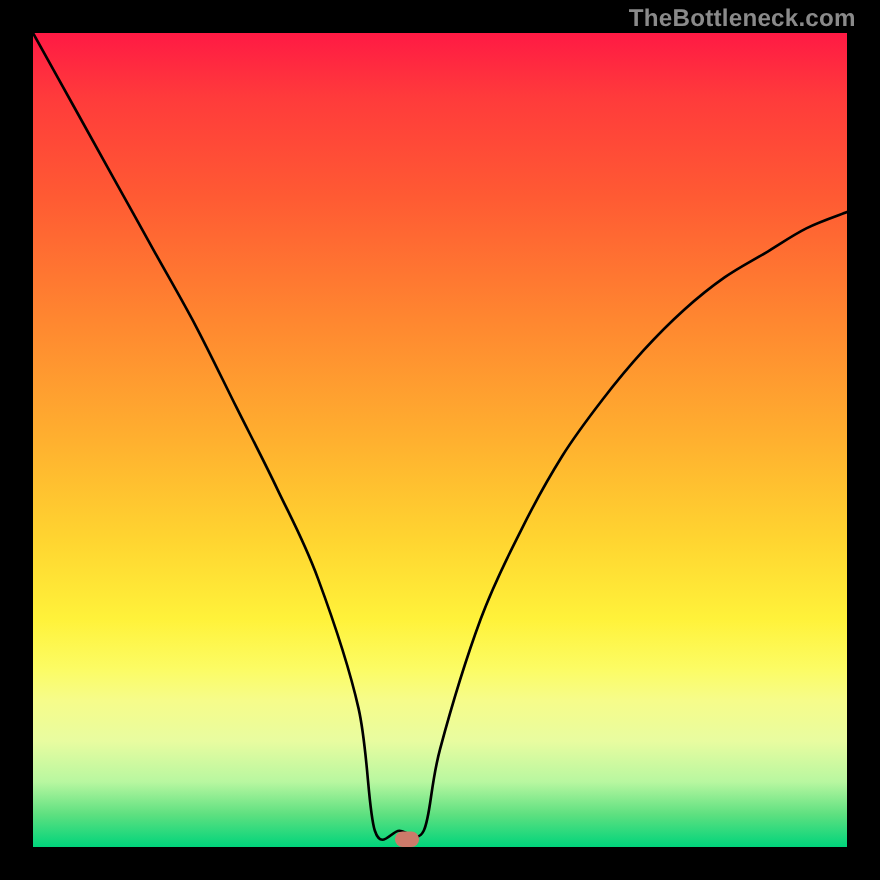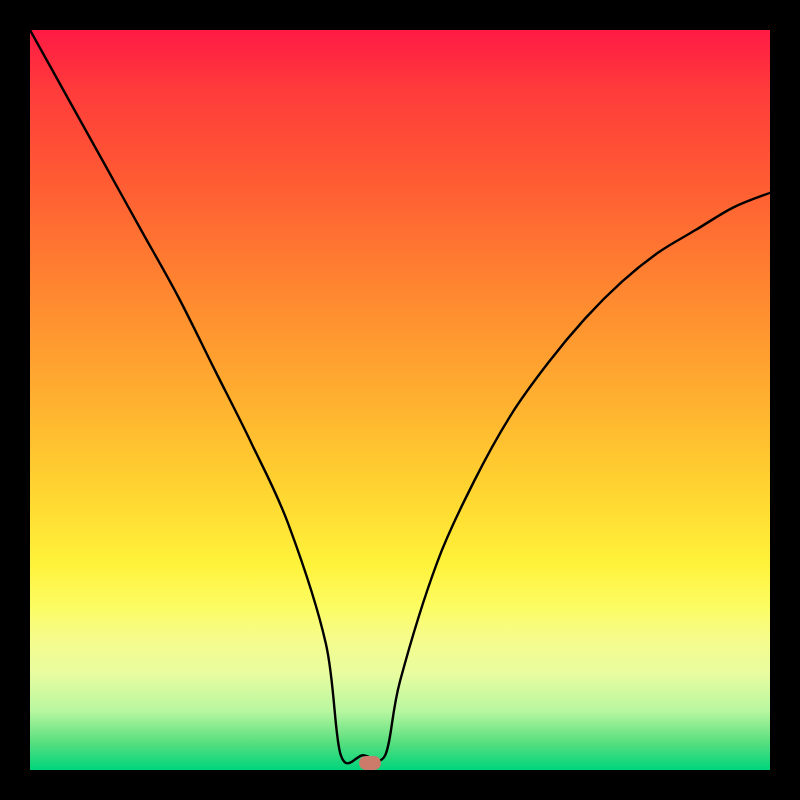--- a/index.html
+++ b/index.html
@@ -63,19 +63,20 @@
     font-size: 22px;
     font-weight: 600;
     color: #8a8a8a;
     letter-spacing: 0.2px;
   }
 </style>
 </head>
 <body>
 
 <div class="frame">
+  <div class="watermark">TheBottleneck.com</div>
   <div class="plot">
     <svg class="curve" viewBox="0 0 740 740" preserveAspectRatio="none">
       <path id="curve-path" fill="none" stroke="#000000" stroke-width="2.4" stroke-linecap="round" stroke-linejoin="round" d="M 0 0 C 6.166666666666667 11.100000000000003, 24.666666666666664 44.40000000000002, 37 66.60000000000002 C 49.333333333333336 88.80000000000003, 61.666666666666664 111.00000000000004, 74 133.20000000000005 C 86.33333333333333 155.40000000000006, 98.66666666666667 177.60000000000008, 111 199.80000000000007 C 123.33333333333333 222.00000000000006, 135.66666666666666 242.96666666666667, 148 266.4 C 160.33333333333334 289.8333333333333, 172.66666666666666 315.7333333333333, 185 340.4 C 197.33333333333334 365.06666666666666, 209.66666666666666 388.5, 222 414.4 C 234.33333333333334 440.29999999999995, 246.66666666666666 462.49999999999994, 259 495.79999999999995 C 271.3333333333333 529.0999999999999, 287.3666666666667 575.9666666666667, 296 614.2 C 304.6333333333333 652.4333333333334, 304.6333333333333 706.7, 310.8 725.2 C 316.9666666666667 743.7, 325.6 725.2, 333 725.2 C 340.4 725.2, 349.0333333333333 737.5333333333334, 355.2 725.2 C 361.3666666666667 712.8666666666667, 361.3666666666667 683.2666666666668, 370 651.2 C 378.6333333333333 619.1333333333333, 394.66666666666674 566.0999999999999, 407.00000000000006 532.8 C 419.33333333333337 499.49999999999994, 431.6666666666667 476.0666666666666, 444 451.4 C 456.3333333333333 426.73333333333335, 468.6666666666667 404.53333333333336, 481 384.8 C 493.3333333333333 365.06666666666666, 505.6666666666667 349.0333333333333, 518 332.99999999999994 C 530.3333333333334 316.9666666666666, 542.6666666666666 302.1666666666667, 555 288.6 C 567.3333333333334 275.03333333333336, 579.6666666666666 262.7, 592 251.59999999999997 C 604.3333333333334 240.49999999999997, 616.6666666666666 230.63333333333333, 629 222 C 641.3333333333334 213.36666666666667, 653.6666666666666 207.20000000000007, 666 199.80000000000007 C 678.3333333333334 192.40000000000006, 690.6666666666666 183.7666666666667, 703 177.60000000000002 C 715.3333333333334 171.43333333333334, 733.8333333333334 165.26666666666662, 740 162.79999999999995"></path>
     </svg>
     <div id="marker-dot" class="dot" style="left: 340.4px; top: 732.6px; background: rgb(204, 122, 106);"></div>
   </div>
 </div>
 
 </body></html>

